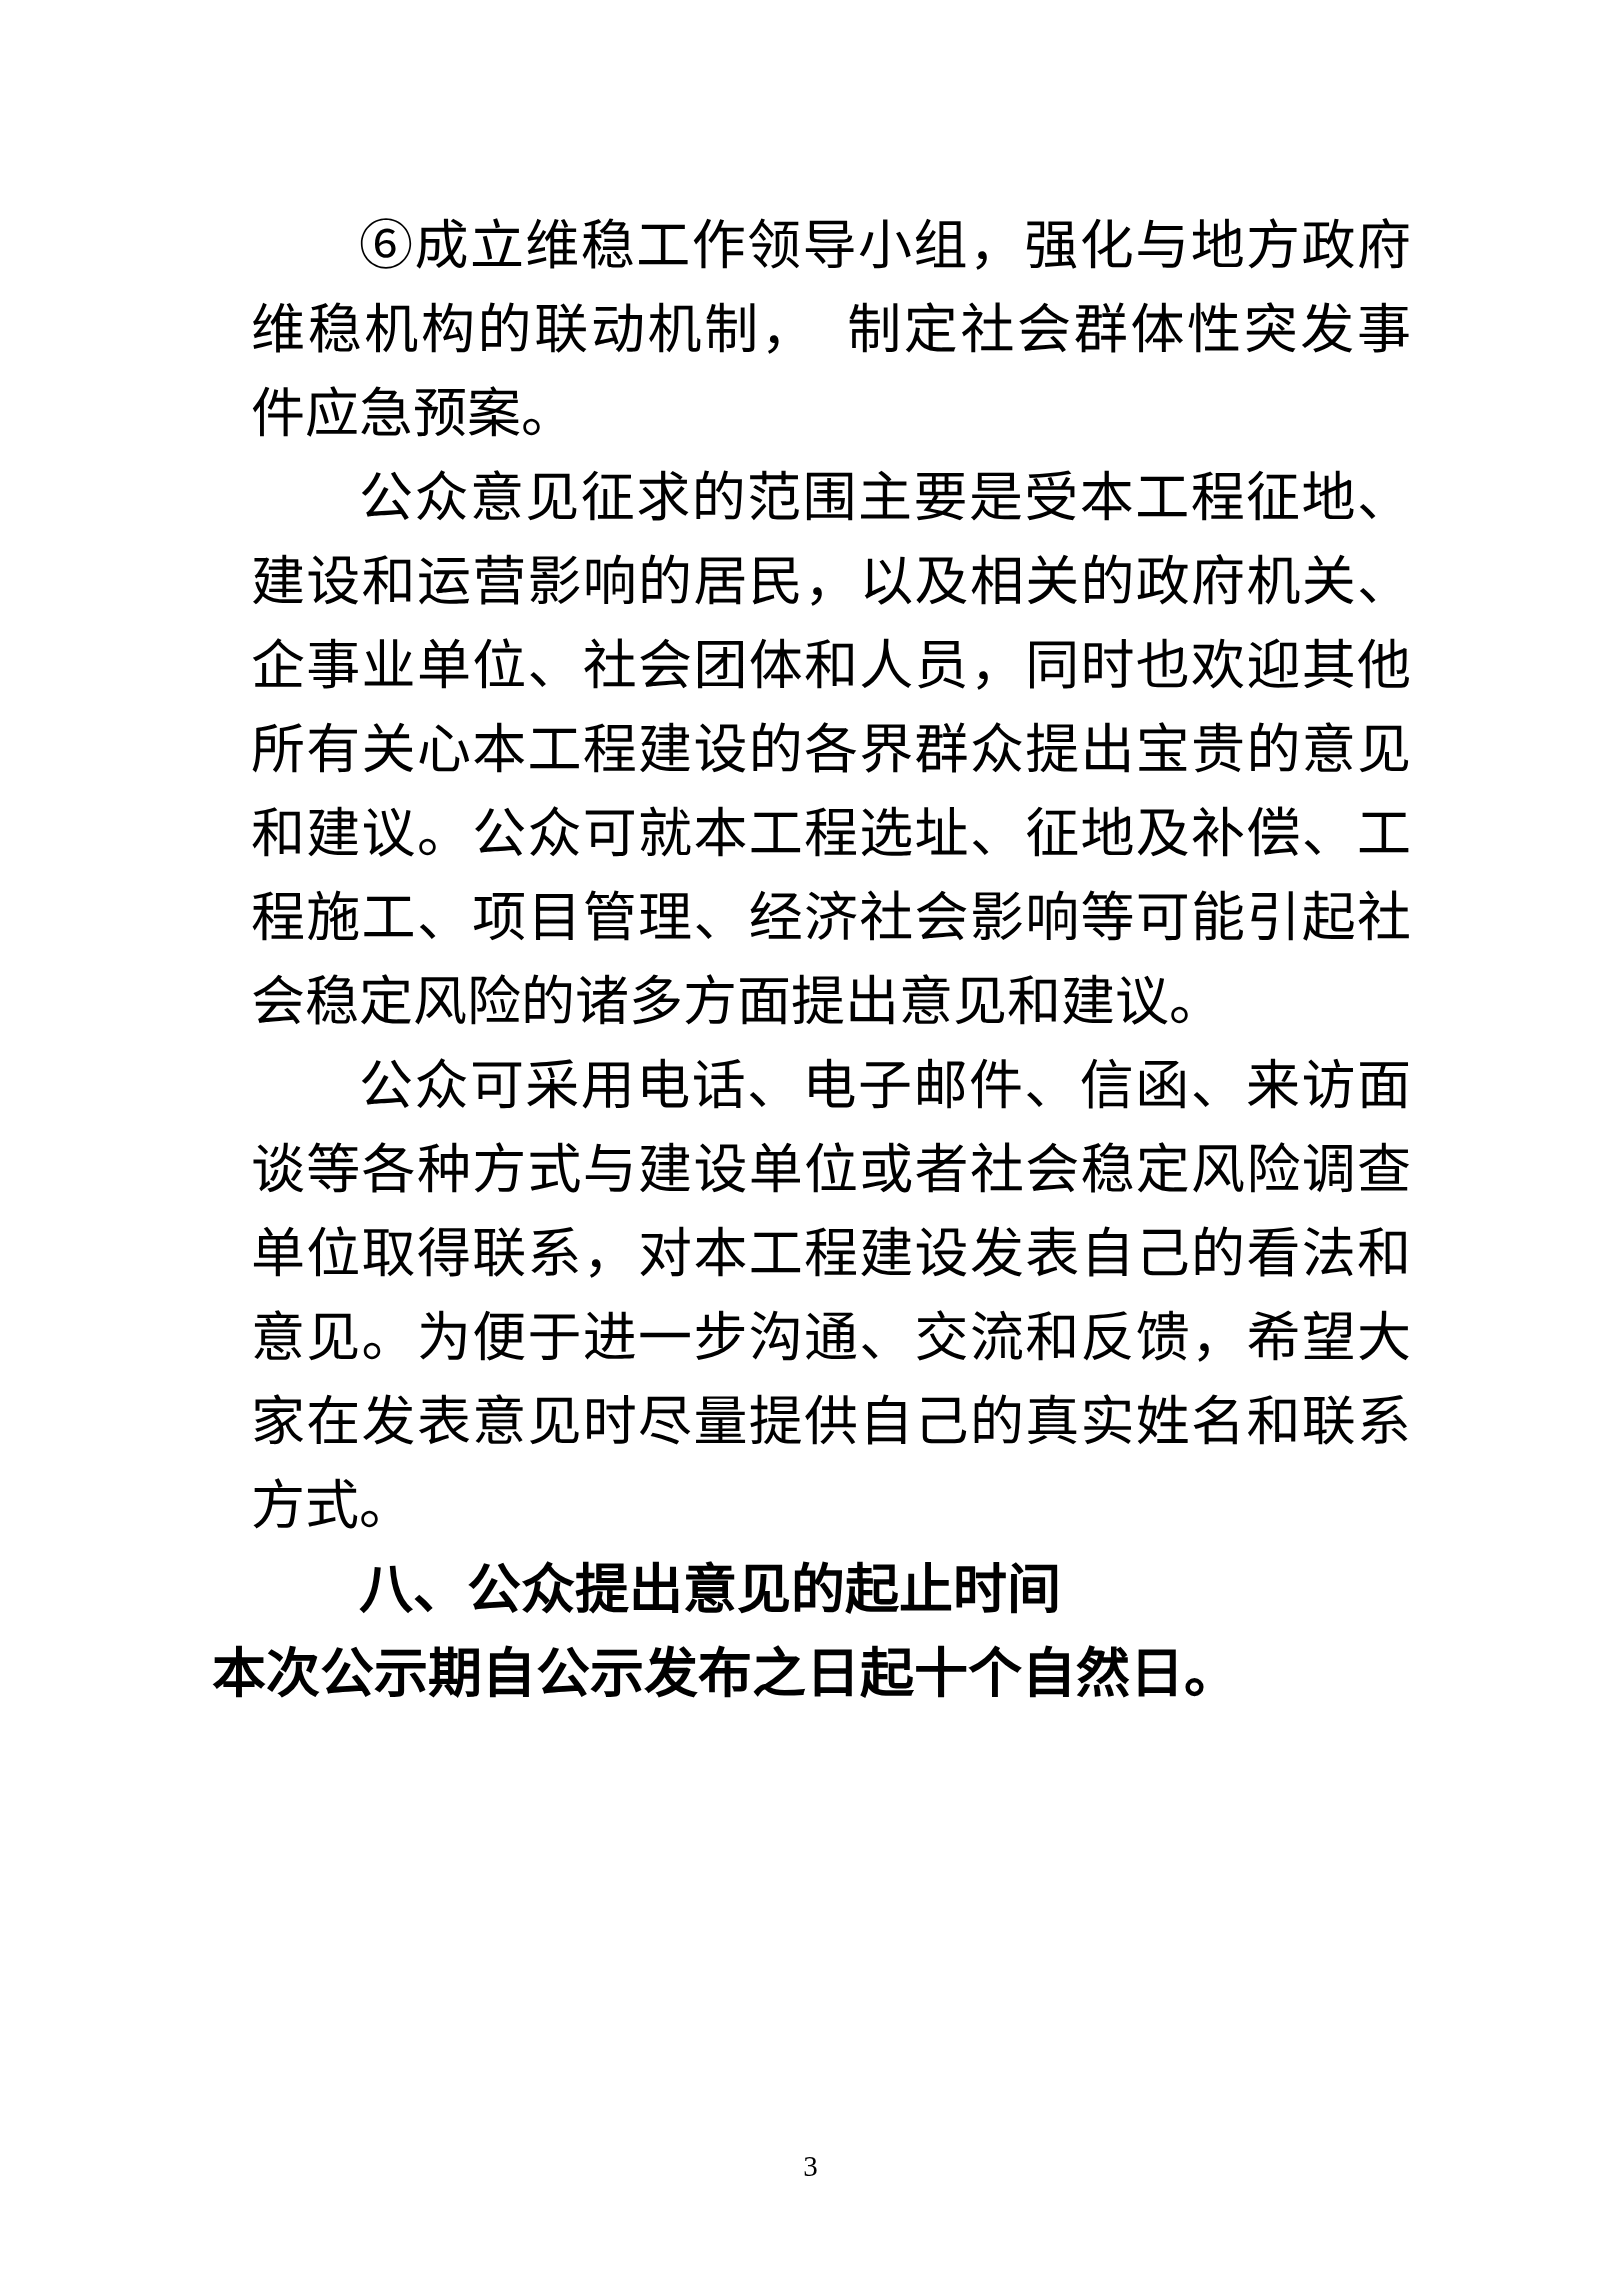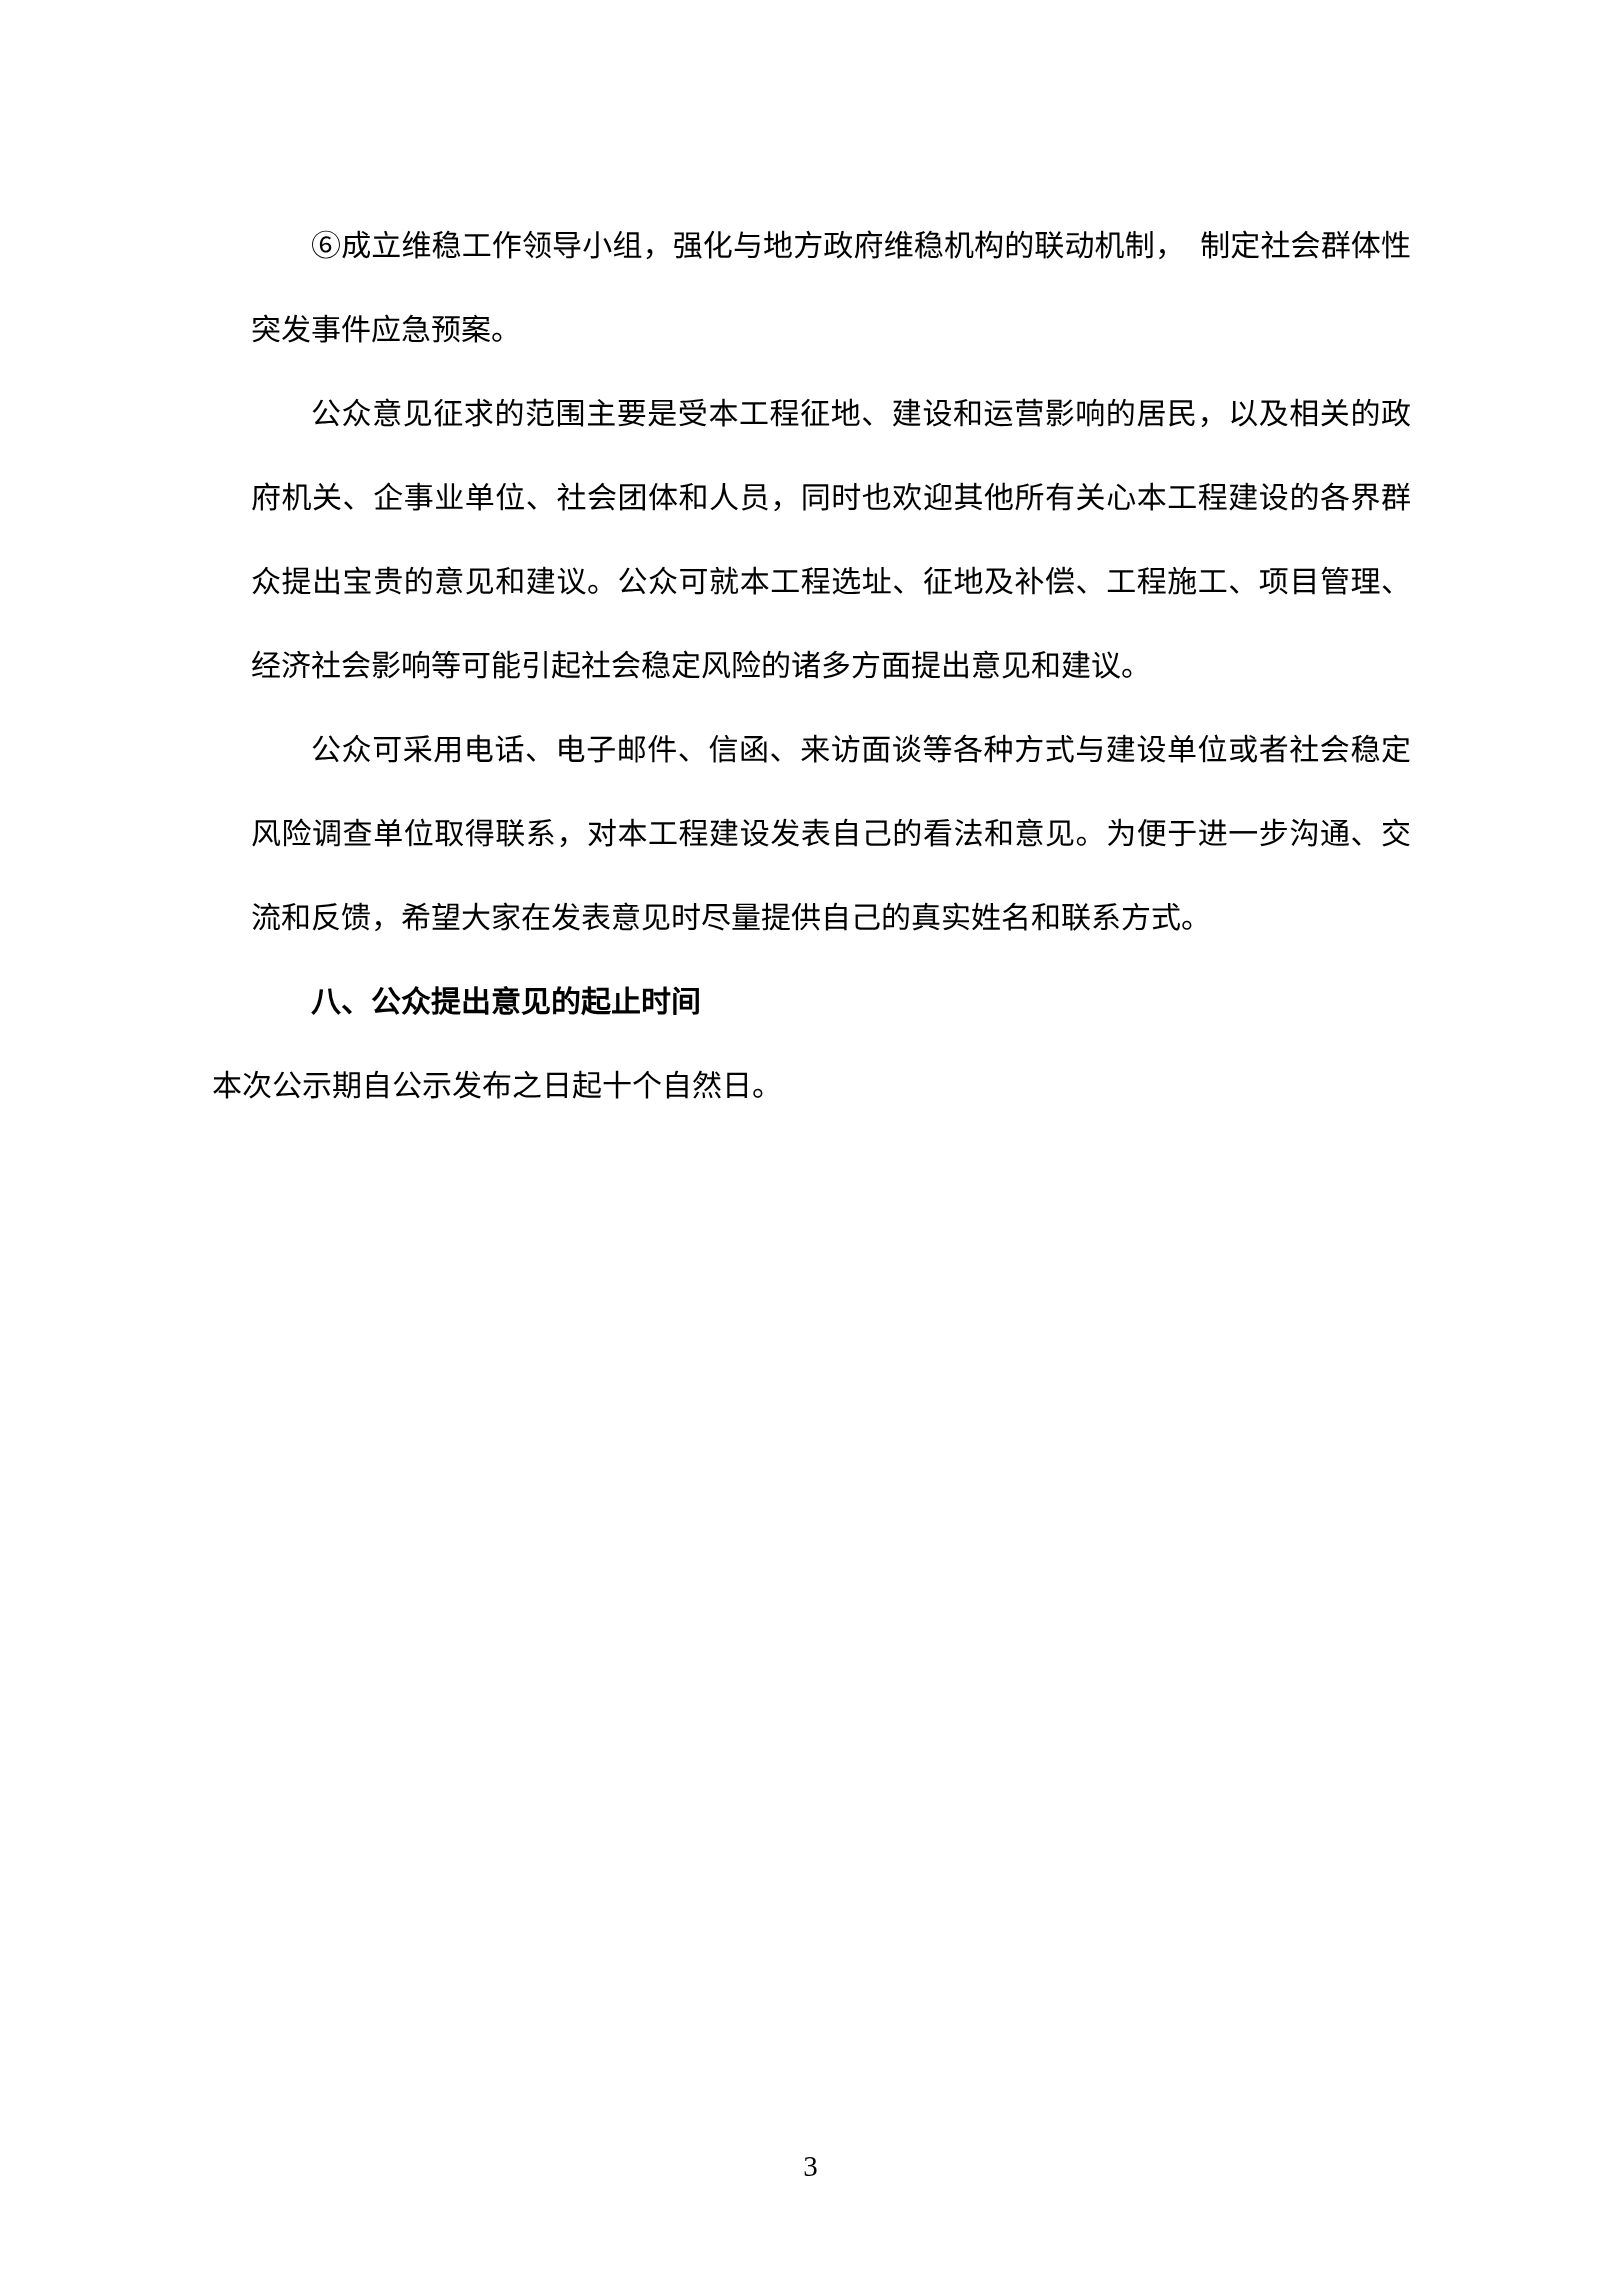--- a/index.html
+++ b/index.html
@@ -17,35 +17,36 @@
     overflow: hidden;
   }
   .content {
     position: absolute;
     left: 251px;
     top: 204px;
     width: 1160px;
   }
   .para {
     margin: 0;
-    font-size: 30px;
+    font-size: 54px;
     line-height: 84px;
     text-align: justify;
     text-justify: inter-ideograph;
     text-indent: 2em;
     word-break: normal;
   }
   .heading {
     font-weight: bold;
     text-align: left;
   }
   .flush {
     text-align: left;
     text-indent: 0;
     margin-left: -39px;
+    font-weight: bold;
   }
   .page-number {
     position: absolute;
     left: 0;
     top: 2147px;
     width: 100%;
     text-align: center;
     font-size: 29px;
     line-height: 39px;
   }

